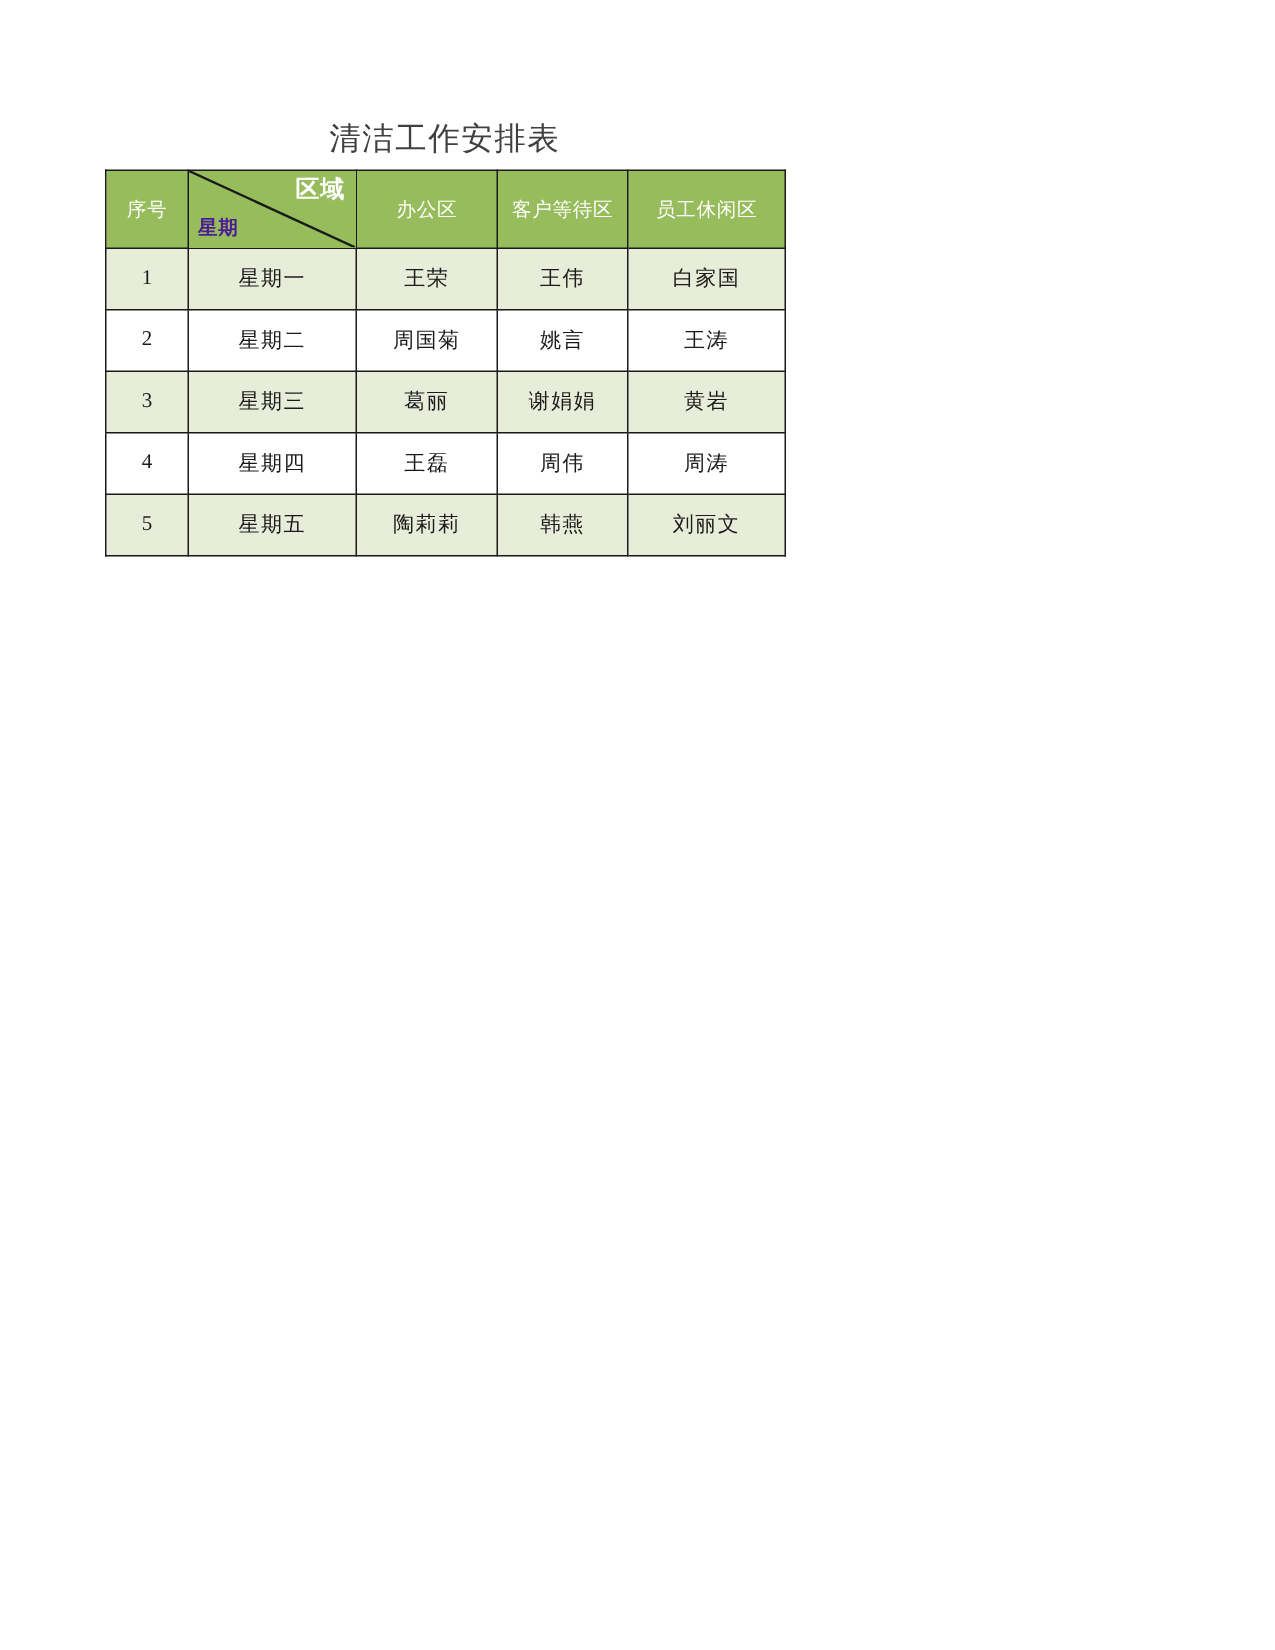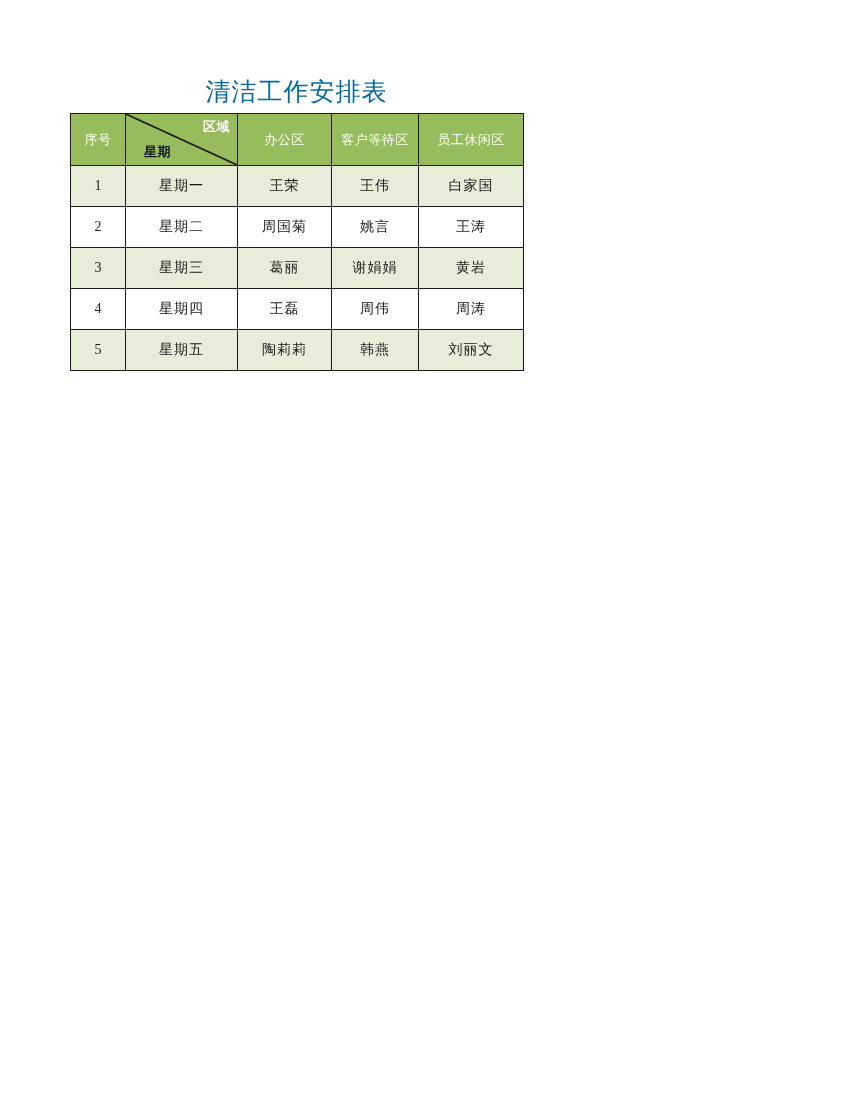--- a/index.html
+++ b/index.html
@@ -17,24 +17,24 @@
   }
 
   
   #sheet-title {
     position: absolute;
     left: 70px;
     top: 76px;
     width: 453px;
     text-align: center;
     font-family: "Liberation Serif", "DejaVu Serif", serif;
-    font-size: 25px;
+    font-size: 21px;
     line-height: 32px;
     letter-spacing: 1px;
-    color: #0369a1;
+    color: #404040;
     white-space: nowrap;
   }
 
   
   #schedule-table {
     position: absolute;
     left: 70px;
     top: 113px;
     width: 453px;
     border-collapse: collapse;
@@ -77,33 +77,33 @@
     inset: 0;
     width: 100%;
     height: 100%;
     display: block;
   }
   th.corner-cell .corner-top {
     position: absolute;
     right: 7px;
     top: 4px;
     font-family: "Liberation Sans", "DejaVu Sans", sans-serif;
-    font-size: 13px;
+    font-size: 16px;
     font-weight: bold;
     color: #ffffff;
     line-height: 18px;
   }
   th.corner-cell .corner-bottom {
     position: absolute;
-    left: 18px;
+    left: 6px;
     bottom: 4px;
     font-family: "Liberation Sans", "DejaVu Sans", sans-serif;
     font-size: 13px;
     font-weight: bold;
-    color: #0f172a;
+    color: #4c1d95;
     line-height: 18px;
   }
 
   
   tbody tr { height: 41px; }
   tbody td {
     font-family: "Liberation Serif", "DejaVu Serif", serif;
     font-size: 14px;
     color: #1a1a1a;
     letter-spacing: 1px;

